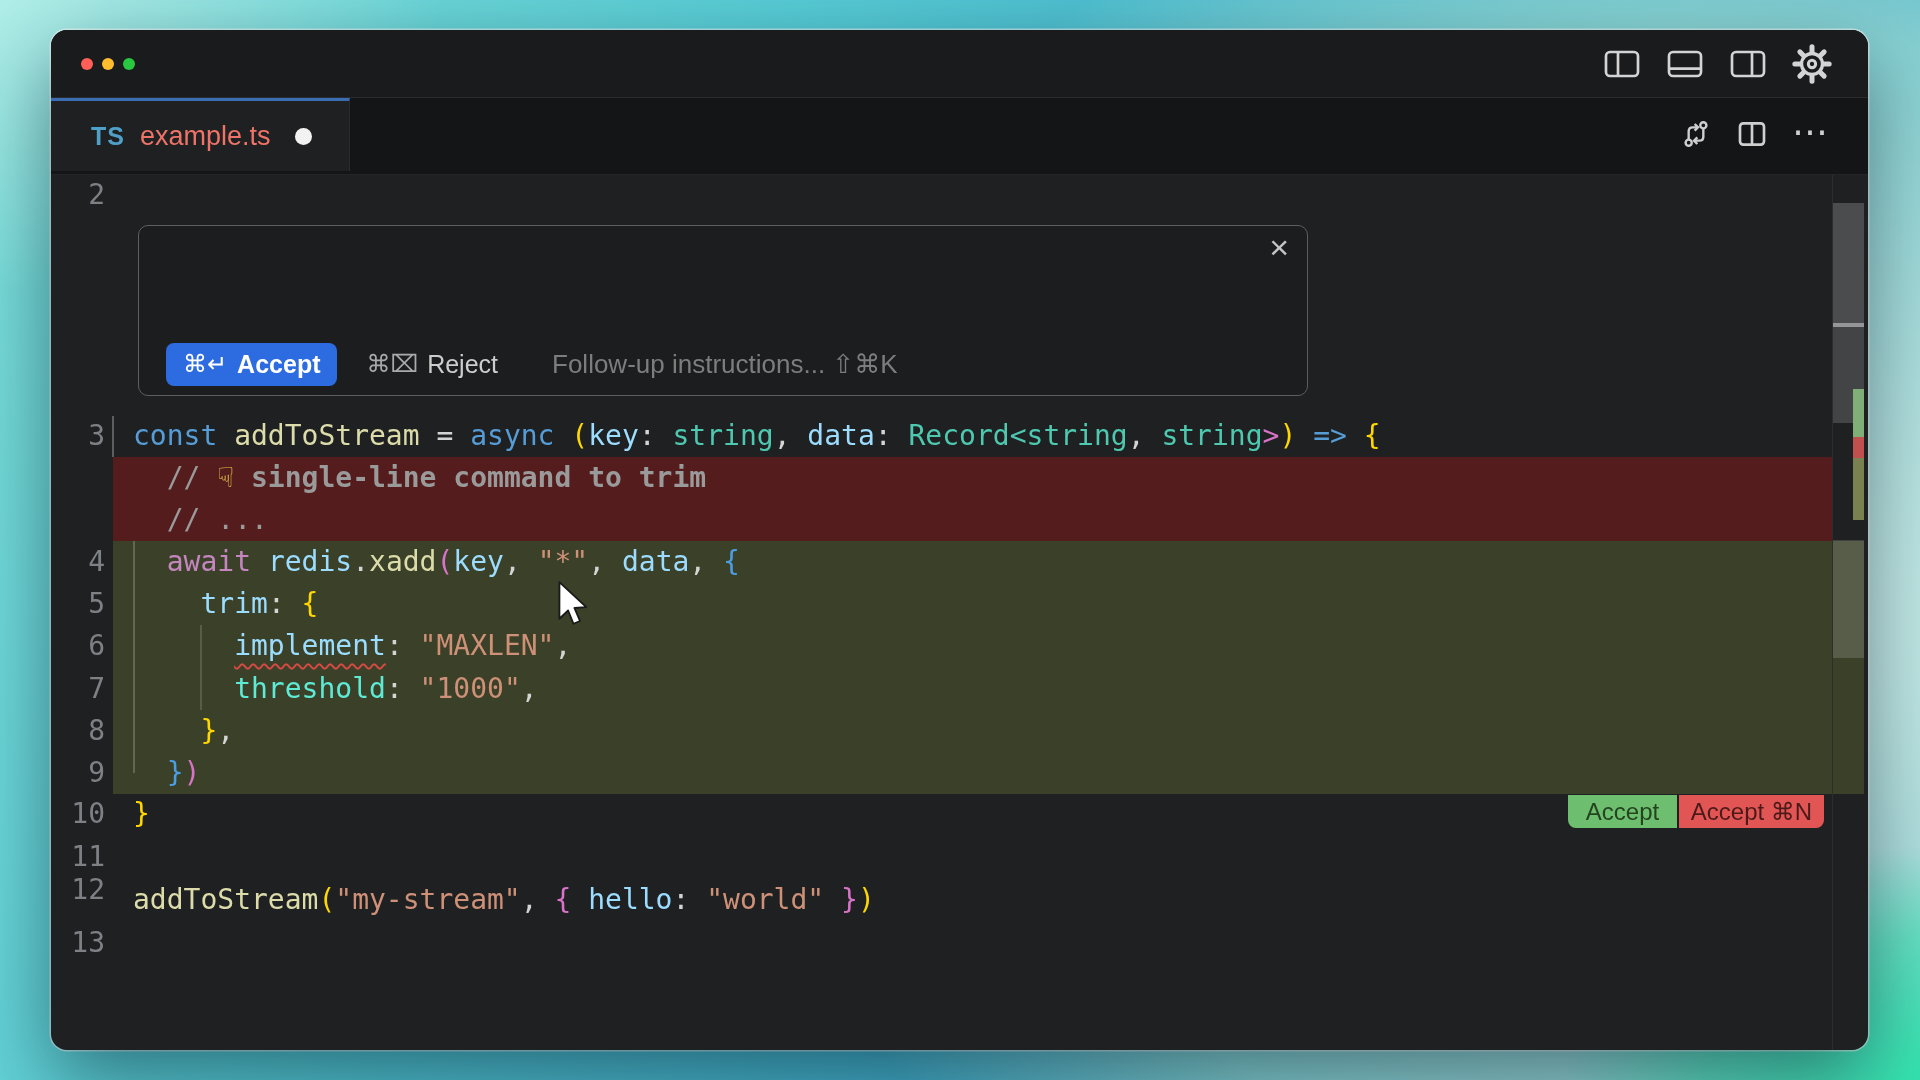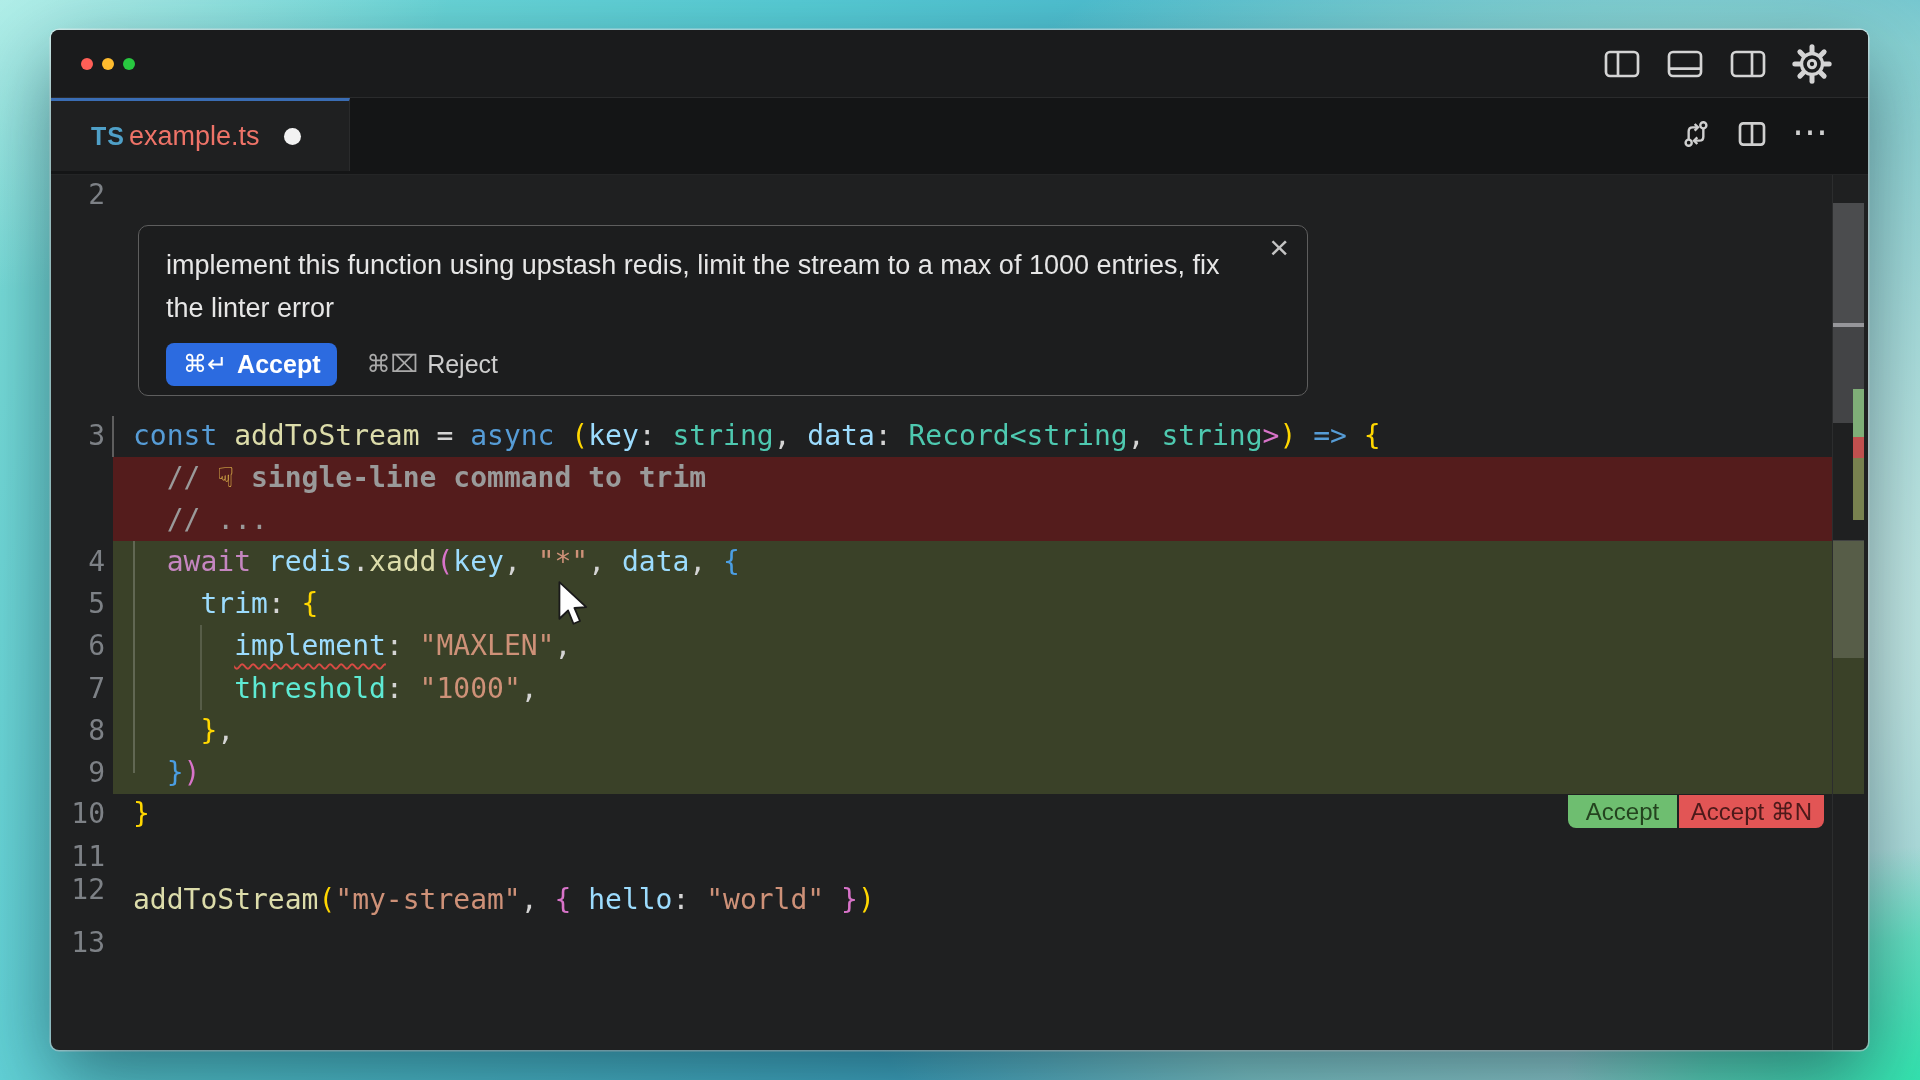--- a/index.html
+++ b/index.html
@@ -5,32 +5,32 @@
   html,body{margin:0;padding:0;width:1920px;height:1080px;overflow:hidden;}
   body{
     font-family:"Liberation Sans",sans-serif;
     background:
       radial-gradient(820px 560px at -2% -4%, rgba(225,252,247,.6), rgba(225,252,247,0) 60%),
       radial-gradient(520px 340px at 101% 101%, #2fe6ae 0%, rgba(47,230,174,.55) 45%, rgba(47,230,174,0) 72%),
       radial-gradient(1500px 1250px at 90% 58%, rgba(228,250,240,.92) 0%, rgba(186,242,220,.6) 48%, rgba(186,242,220,0) 66%),
       linear-gradient(118deg, #7fe0da 0%, #57cdd6 32%, #41abc9 64%, #2f8fbe 100%);
   }
   .window{position:absolute;left:51px;top:30px;width:1817px;height:1020px;background:#1f2021;
-    border-radius:8px;box-shadow:0 30px 80px rgba(0,25,40,.5),0 0 0 1.5px rgba(255,255,255,.55);overflow:hidden;}
+    border-radius:16px;box-shadow:0 30px 80px rgba(0,25,40,.5),0 0 0 1.5px rgba(255,255,255,.55);overflow:hidden;}
   
   .titlebar{position:absolute;left:0;top:0;right:0;height:67px;background:#1a1b1c;border-bottom:1px solid #2a2b2c;}
   .light{position:absolute;top:28px;width:12px;height:12px;border-radius:50%;}
   .tb-icons{position:absolute;right:36px;top:0;height:67px;display:flex;align-items:center;gap:25px;}
   .tb-icons svg{display:block;}
   
   .tabbar{position:absolute;left:0;top:68px;right:0;height:76px;background:#141516;border-bottom:1px solid #242526;}
   .tab{position:absolute;left:0;top:0;width:299px;height:73px;background:#1f2021;border-top:3px solid #3a6db4;
     display:flex;align-items:center;padding-left:40px;box-sizing:border-box;border-right:1px solid #2a2b2c;}
   .ts-badge{font-weight:bold;font-size:25px;color:#4fa0c8;letter-spacing:1px;}
-  .tab-name{font-size:27px;color:#ee7368;margin-left:4px;}
+  .tab-name{font-size:27px;color:#ee7368;margin-left:15px;}
   .tab-dot{width:17px;height:17px;border-radius:50%;background:#f2f2f2;margin-left:24px;}
   .tab-actions{position:absolute;right:40px;top:0;height:76px;display:flex;align-items:center;gap:24px;}
   .ellipsis{font-size:36px;color:#cfcfcf;line-height:1;padding-bottom:8px;}
   
   .del-block{position:absolute;left:62px;top:427px;width:1720px;height:84px;background:#541c1c;}
   .add-block{position:absolute;left:62px;top:511px;width:1751px;height:253px;background:#3a4128;}
   .guide-a{position:absolute;left:82px;top:511px;width:2px;height:232px;background:rgba(255,255,255,.20);}
   .guide-b{position:absolute;left:149px;top:595px;width:2px;height:85px;background:rgba(255,255,255,.15);}
   .line3-bar{position:absolute;left:61px;top:386px;width:2px;height:41px;background:#5e5e5e;}
   .gutter-num{position:absolute;left:0;width:54px;height:42px;text-align:right;
@@ -177,31 +177,34 @@
         <div class="code-line" style="top: 638px;"><span style="color: rgb(212, 212, 212);">      </span><span style="color: #5eead4;">threshold</span><span style="color: rgb(212, 212, 212);">: </span><span style="color: rgb(206, 145, 120);">"1000"</span><span style="color: rgb(212, 212, 212);">,</span></div>
         <div class="code-line" style="top: 680px;"><span style="color: rgb(212, 212, 212);">    </span><span style="color: rgb(255, 215, 0);">}</span><span style="color: rgb(212, 212, 212);">,</span></div>
         <div class="code-line" style="top: 722px;"><span style="color: rgb(212, 212, 212);">  </span><span style="color: rgb(75, 158, 227);">}</span><span style="color: rgb(216, 115, 201);">)</span></div>
         <div class="code-line" style="top: 763px;"><span style="color: rgb(255, 215, 0);">}</span></div>
         <div class="code-line" style="top: 806px;"></div>
         <div class="code-line" style="top: 849px;"><span style="color: rgb(220, 220, 170);">addToStream</span><span style="color: rgb(255, 215, 0);">(</span><span style="color: rgb(206, 145, 120);">"my-stream"</span><span style="color: rgb(212, 212, 212);">, </span><span style="color: rgb(216, 115, 201);">{</span><span style="color: rgb(212, 212, 212);"> </span><span style="color: rgb(156, 220, 254);">hello</span><span style="color: rgb(212, 212, 212);">: </span><span style="color: rgb(206, 145, 120);">"world"</span><span style="color: rgb(212, 212, 212);"> </span><span style="color: rgb(216, 115, 201);">}</span><span style="color: rgb(255, 215, 0);">)</span></div>
         <div class="code-line" style="top: 892px;"></div>
       </div>
 
     <div class="prompt">
-      <div class="prompt-text">implement this function using upstash redis, limit the stream to a max of 1000 entries, fix the linter error</div>
       <div class="prompt-close">×</div>
       <div class="prompt-row">
         <div class="accept-btn">
           <span class="keys">⌘↵</span>
           <span class="lbl">Accept</span>
         </div>
         <div class="reject-lbl">
           <span class="keys">⌘⌧</span>
           <span class="lbl">Reject</span>
         </div>
+        <div class="followup">
+          <span>Follow-up instructions...</span>
+          <span>⇧⌘K</span>
+        </div>
       </div>
     </div>
 
     <div class="diff-accept">Accept</div>
     <div class="diff-reject">Accept ⌘N</div>
 
     <div class="sb sb-sep"></div>
     <div class="sb sb-thumb1"></div>
     <div class="sb sb-line"></div>
     <div class="sb sb-thumb2"></div>

